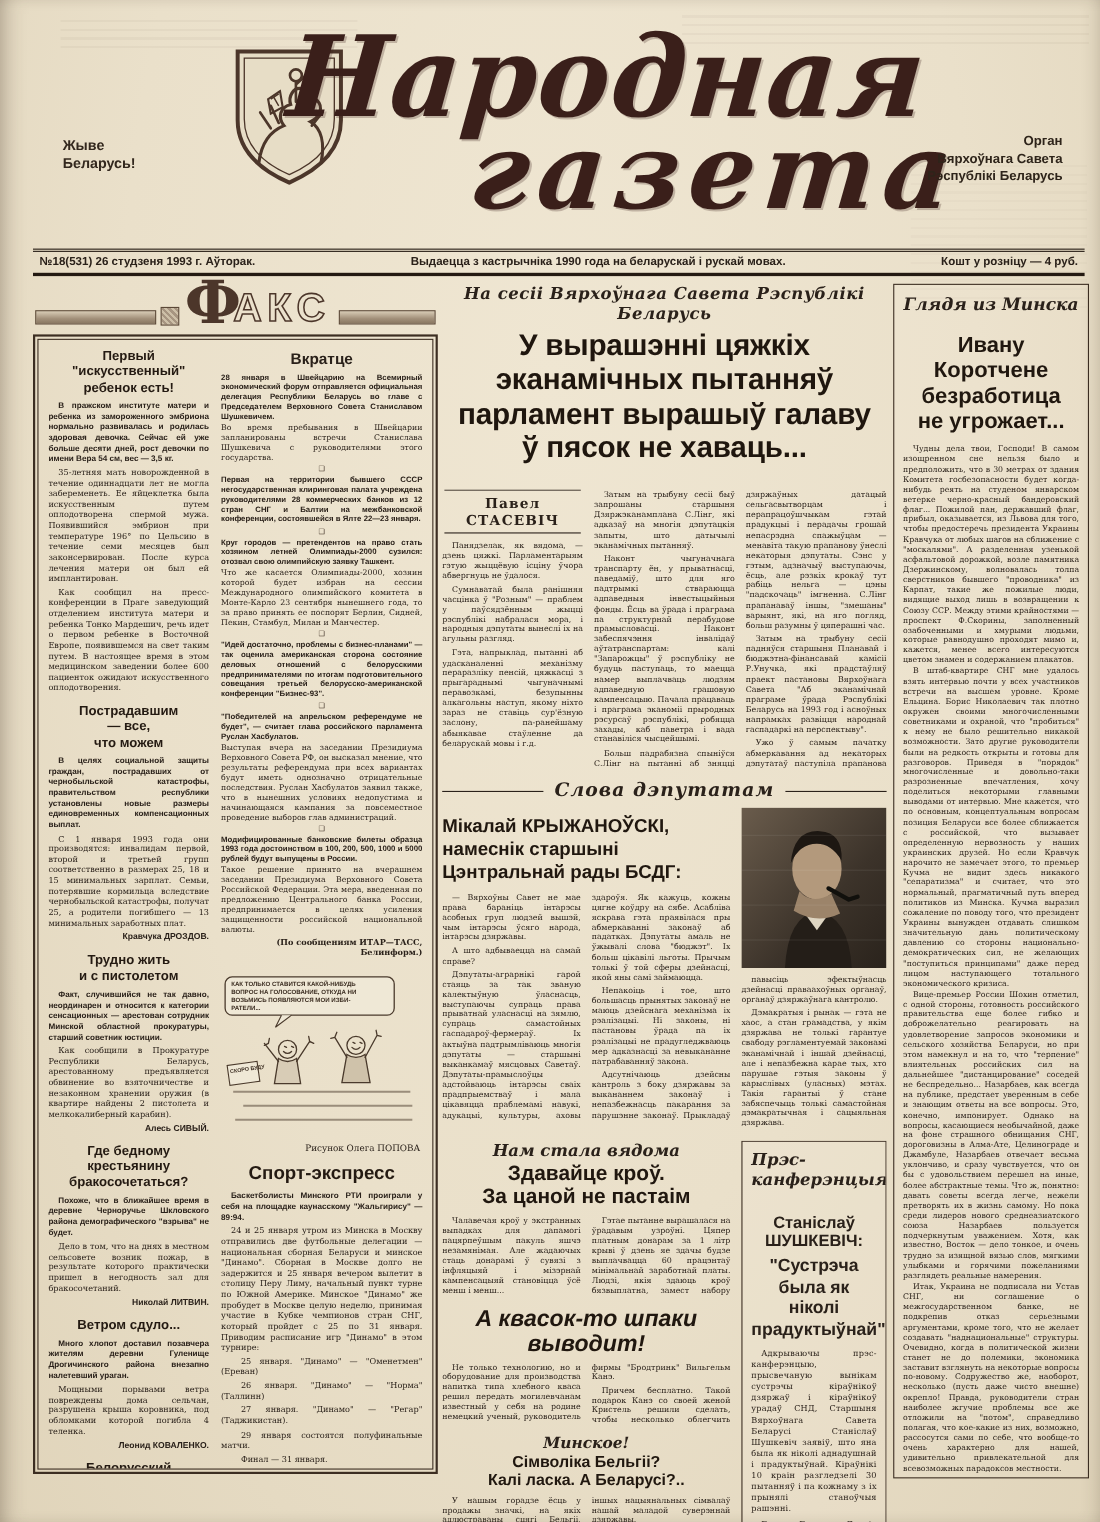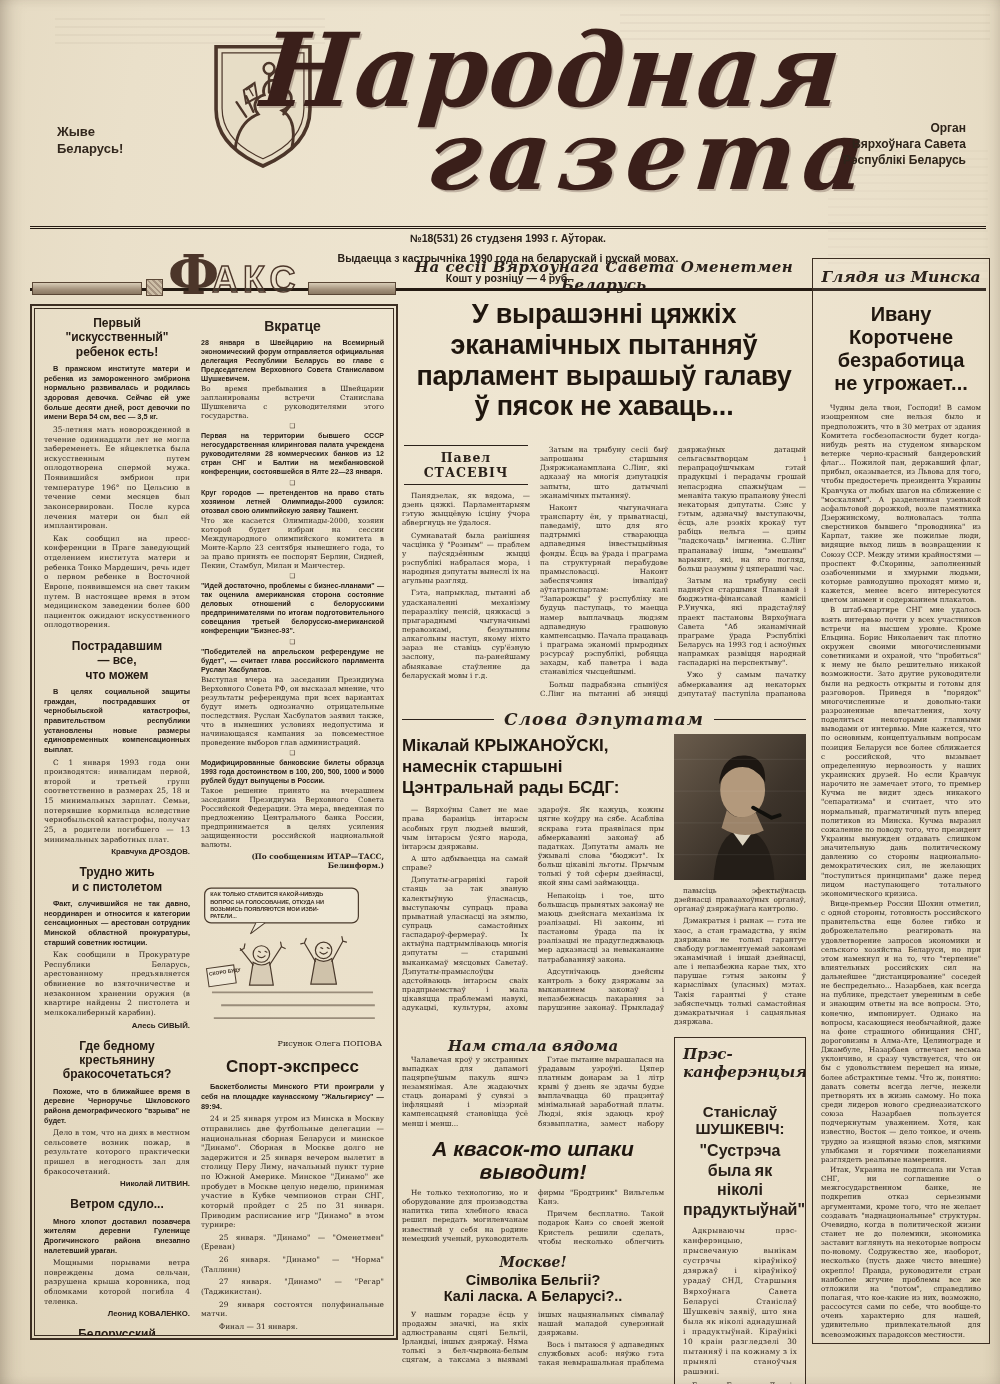--- a/index.html
+++ b/index.html
@@ -15,21 +15,21 @@
   
   .slogan{position:absolute;left:57px;top:124px;font:bold 13px/1.3 "Liberation Sans",sans-serif;color:#33281e;}
   .coa{position:absolute;left:197px;top:42px;width:132px;height:130px;}
   .logo1{position:absolute;left:262px;top:22px;font:italic 900 98px/1 "DejaVu Serif",serif;
     color:#3a1f1a;letter-spacing:1px;transform:skewX(-5deg) scaleY(1.04);text-shadow:2px 2px 0 rgba(58,31,26,.25);}
   .logo2{position:absolute;left:428px;top:108px;font:italic 900 96px/1 "DejaVu Serif",serif;
     color:#3a1f1a;letter-spacing:7px;transform:skewX(-5deg);text-shadow:2px 2px 0 rgba(58,31,26,.25);}
   .organ{position:absolute;right:34px;top:120px;text-align:right;font:bold 12px/1.35 "Liberation Sans",sans-serif;color:#2e241a;}
   .dateline{position:absolute;left:30px;right:14px;top:226px;border-top:3px double #241a12;border-bottom:3px solid #241a12;
     display:flex;justify-content:space-between;align-items:center;gap:8px;padding:3px 6px 4px;
-    font:bold 10.5px "Liberation Sans",sans-serif;flex-direction:column;}
+    font:bold 10.5px "Liberation Sans",sans-serif;}
   
   .faks{position:absolute;left:30px;top:256px;width:368px;}
   .fh-bar{position:absolute;height:11px;top:26px;border:1px solid #5a4736;
     background:linear-gradient(#d8ccb6,#a2907a 60%,#8a7862);}
   .fh-icon{position:absolute;left:116px;top:23px;width:15px;height:15px;border:1px solid #5a4736;
     background:repeating-linear-gradient(45deg,#cdbfa7 0 2px,#a79581 2px 4px);}
   .fh-f{position:absolute;left:138px;top:-8px;font:bold 54px/1 "DejaVu Serif",serif;color:#4c362a;}
   .fh-rest{position:absolute;left:182px;top:6px;font:bold 36px/1 "Liberation Sans",sans-serif;letter-spacing:5px;
     color:rgba(233,224,204,0.15); -webkit-text-stroke:1.4px #4c362a;}
   .faks-box{position:absolute;left:0;top:48px;width:364px;height:1032px;border:2px solid #3c2e22;}
@@ -56,21 +56,21 @@
   .headline{font:bold 27px/1.14 "Liberation Sans",sans-serif;text-align:center;white-space:pre-line;
     margin-top:5px;color:#1f160e;letter-spacing:-.2px;}
   .main-cols{margin-top:23px;height:256px;overflow:hidden;column-count:3;column-gap:10px;
     font:7.2px/1.27 "DejaVu Serif",serif;text-align:justify;}
   .main-cols p{margin:0 0 3px;text-indent:9px;}
   .byline{border-top:1.5px solid #2a211a;border-bottom:1.5px solid #2a211a;padding:4px 0;text-align:center;
     font:bold 12.5px "DejaVu Serif",serif;letter-spacing:1px;margin:0 2px 6px;}
   .slova{display:flex;align-items:center;gap:10px;margin:8px 0 5px;}
   .slova .ln{flex:1;height:1px;background:#2a211a;}
   .slova .tx{font:italic bold 17px "DejaVu Serif",serif;letter-spacing:1px;}
-  .interview{display:flex;gap:10px;height:294px;overflow:hidden;}
+  .interview{display:flex;gap:10px;height:294px;overflow:hidden;align-items:center;}
   .int-left{width:262px;flex:none;}
   .int-head{font:bold 17px/1.22 "Liberation Sans",sans-serif;white-space:pre-line;margin:2px 0 7px;color:#20170f;}
   .int-cols{column-count:2;column-gap:10px;font:7.2px/1.27 "DejaVu Serif",serif;text-align:justify;height:212px;overflow:hidden;}
   .int-cols p,.int-right p{margin:0 0 3px;text-indent:9px;}
   .int-right{flex:1;min-width:0;font:7.2px/1.27 "DejaVu Serif",serif;text-align:justify;}
   .photo{width:100%;height:146px;margin-bottom:6px;display:block;}
   .bottom-row{display:flex;gap:10px;margin-top:9px;height:356px;overflow:hidden;}
   .bottom-left{width:262px;flex:none;}
   .press{flex:1;border:1.5px solid #3c2e22;padding:7px 8px;overflow:hidden;background:rgba(255,250,238,.12);}
   .sec-kicker{font:italic bold 15px "DejaVu Serif",serif;text-align:center;}
@@ -288,21 +288,21 @@
 
             </article>
 
           </div>
         </div>
       </div>
     </div>
   </section>
 
   <section class="centerc">
-    <div class="kicker">На сесіі Вярхоўнага Савета Оменетмен Беларусь</div>
+    <div class="kicker">На сесіі Вярхоўнага Савета Рэспублікі Беларусь</div>
     <h1 class="headline">У вырашэнні цяжкіх
 эканамічных пытанняў
 парламент вырашыў галаву
 ў пясок не хаваць...</h1>
 
     <div class="main-cols">
       <div class="byline">Павел СТАСЕВІЧ</div>
       <div style="display:contents;"><p>Панядзелак, як вядома, — дзень цяжкі. Парламентарыям гэтую жыццёвую ісціну ўчора абвергнуць не ўдалося.</p><p>Сумнаватай была ранішняя часцінка ў "Розным" — праблем у паўсядзённым жыцці рэспублікі набралася мора, і народныя дэпутаты вынеслі іх на агульны разгляд.</p><p>Гэта, напрыклад, пытанні аб удасканаленні механізму пераразліку пенсій, цяжкасці з прыгараднымі чыгуначнымі перавозкамі, безупынны алкагольны наступ, якому ніхто зараз не ставіць сур'ёзную заслону, па-ранейшаму абыякавае стаўленне да беларускай мовы і г.д.</p><p>Затым на трыбуну сесіі быў запрошаны старшыня Дзяржэканамплана С.Лінг, які адказаў на многія дэпутацкія запыты, што датычылі эканамічных пытанняў.</p><p>Наконт чыгуначнага транспарту ён, у прыватнасці, паведаміў, што для яго падтрымкі ствараюцца адпаведныя інвестыцыйныя фонды. Ёсць ва ўрада і праграма па структурнай перабудове прамысловасці. Наконт забеспячэння інвалідаў аўтатранспартам: калі "Запарожцы" ў рэспубліку не будуць паступаць, то маецца намер выплачваць людзям адпаведную грашовую кампенсацыю. Пачала працаваць і праграма эканоміі прыродных рэсурсаў рэспублікі, робяцца захады, каб паветра і вада станавіліся чысцейшымі.</p><p>Больш падрабязна спыніўся С.Лінг на пытанні аб зняцці дзяржаўных датацый сельгасвытворцам і перапрацоўшчыкам гэтай прадукцыі і перадачы грошай непасрэдна спажыўцам — менавіта такую прапанову ўнеслі некаторыя дэпутаты. Сэнс у гэтым, адзначыў выступаючы, ёсць, але рэзкіх крокаў тут рабіць нельга — цэны "падскочаць" імгненна. С.Лінг прапанаваў іншы, "змешаны" варыянт, які, на яго погляд, больш разумны ў цяперашні час.</p><p>Затым на трыбуну сесіі падняўся старшыня Планавай і бюджэтна-фінансавай камісіі Р.Унучка, які прадстаўляў праект пастановы Вярхоўнага Савета "Аб эканамічнай праграме ўрада Рэспублікі Беларусь на 1993 год і асноўных напрамках развіцця народнай гаспадаркі на перспектыву".</p><p>Ужо ў самым пачатку абмеркавання ад некаторых дэпутатаў паступіла прапанова — праграму ўрада не "адабраць", а толькі "прыняць да ведама". Гэта быў, як кажуць, вельмі прынцыповы момант: ісці з урадам разам ці ўзяць на ўзбраенне расійскі варыянт, калі заканадаўчая і выканаўчая ўлады, як кажуць, "на нажах".</p></div>
     </div>
 
@@ -351,35 +351,37 @@
             <p>павысіць эфектыўнасць дзейнасці праваахоўных органаў, органаў дзяржаўнага кантролю.</p>
             <p>Дэмакратыя і рынак — гэта не хаос, а стан грамадства, у якім дзяржава не толькі гарантуе свабоду рэгламентуемай законамі эканамічнай і іншай дзейнасці, але і непазбежна карае тых, хто парушае гэтыя законы ў карыслівых (уласных) мэтах. Такія гарантыі ў стане забяспечыць толькі самастойная дэмакратычная і сацыяльная дзяржава.</p>
           </div>
       </div>
     </div>
 
     <div class="bottom-row">
       <div class="bottom-left">
         <div class="blood">
           <div class="sec-kicker">Нам стала вядома</div>
+          <h2 class="sec-title">Здавайце кроў.
+За цаной не пастаім</h2>
           <div class="twocol">
             <div style="display:contents;"><p>Чалавечая кроў у экстранных выпадках для дапамогі пацярпеўшым пакуль яшчэ незамянімая. Але жадаючых стаць донарамі ў сувязі з інфляцыяй і мізэрнай кампенсацыяй становіцца ўсё менш і менш...</p><p>Гэтае пытанне вырашалася на ўрадавым узроўні. Цяпер платным донарам за 1 літр крыві ў дзень яе здачы будзе выплачвацца 60 працэнтаў мінімальнай заработнай платы. Людзі, якія здаюць кроў бязвыплатна, замест набору прадуктаў харчавання могуць зараз атрымаць грашовую кампенсацыю ў размеры 7,5 працэнта, а платныя донары — 5 працэнтаў ад таго ж мінімуму зарплаты.</p></div>
             
           </div>
         </div>
         <div class="kvas">
           <h2 class="sec-title">А квасок-то шпаки
 выводит!</h2>
           <div class="twocol">
             <div style="display:contents;"><p>Не только технологию, но и оборудование для производства напитка типа хлебного кваса решил передать могилевчанам известный у себя на родине немецкий ученый, руководитель фирмы "Бродтринк" Вильгельм Канэ.</p><p>Причем бесплатно. Такой подарок Канэ со своей женой Кристель решили сделать, чтобы несколько облегчить страдания могилевчан от заболеваний, вызванных последствиями аварии на Чернобыльской АЭС, сложной экологической обстановкой в городе. Напиток, приготовленный по предлагаемой технологии, способен выводить из организма человека вредные шлаки, в том числе и радиоактивные.</p></div>
             
           </div>
         </div>
         <div class="off">
-          <div class="sec-kicker">Москве!</div>
+          <div class="sec-kicker">Минское!</div>
           <h2 class="sec-title">Сімволіка Бельгіі?
 Калі ласка. А Беларусі?..</h2>
           <div class="twocol">
             <div style="display:contents;"><p>У нашым горадзе ёсць у продажы значкі, на якіх адлюстраваны сцягі Бельгіі, Ірландыі, іншых дзяржаў. Няма толькі з бел-чырвона-белым сцягам, а таксама з выявамі іншых нацыянальных сімвалаў нашай маладой суверэннай дзяржавы.</p><p>Вось і пытаюся ў адпаведных службовых асоб: няўжо гэта такая невырашальная праблема для рэспублікі? Няўжо мы можам зрабіць бел-чырвона-белы значок толькі для дэпутатаў? А як жа прапаганда нашай дзяржаўнасці сярод суайчыннікаў і ўсіх тых, хто наведвае нашу краіну?</p></div>
             
           </div>
         </div>
       </div>
 
       <div class="press">

